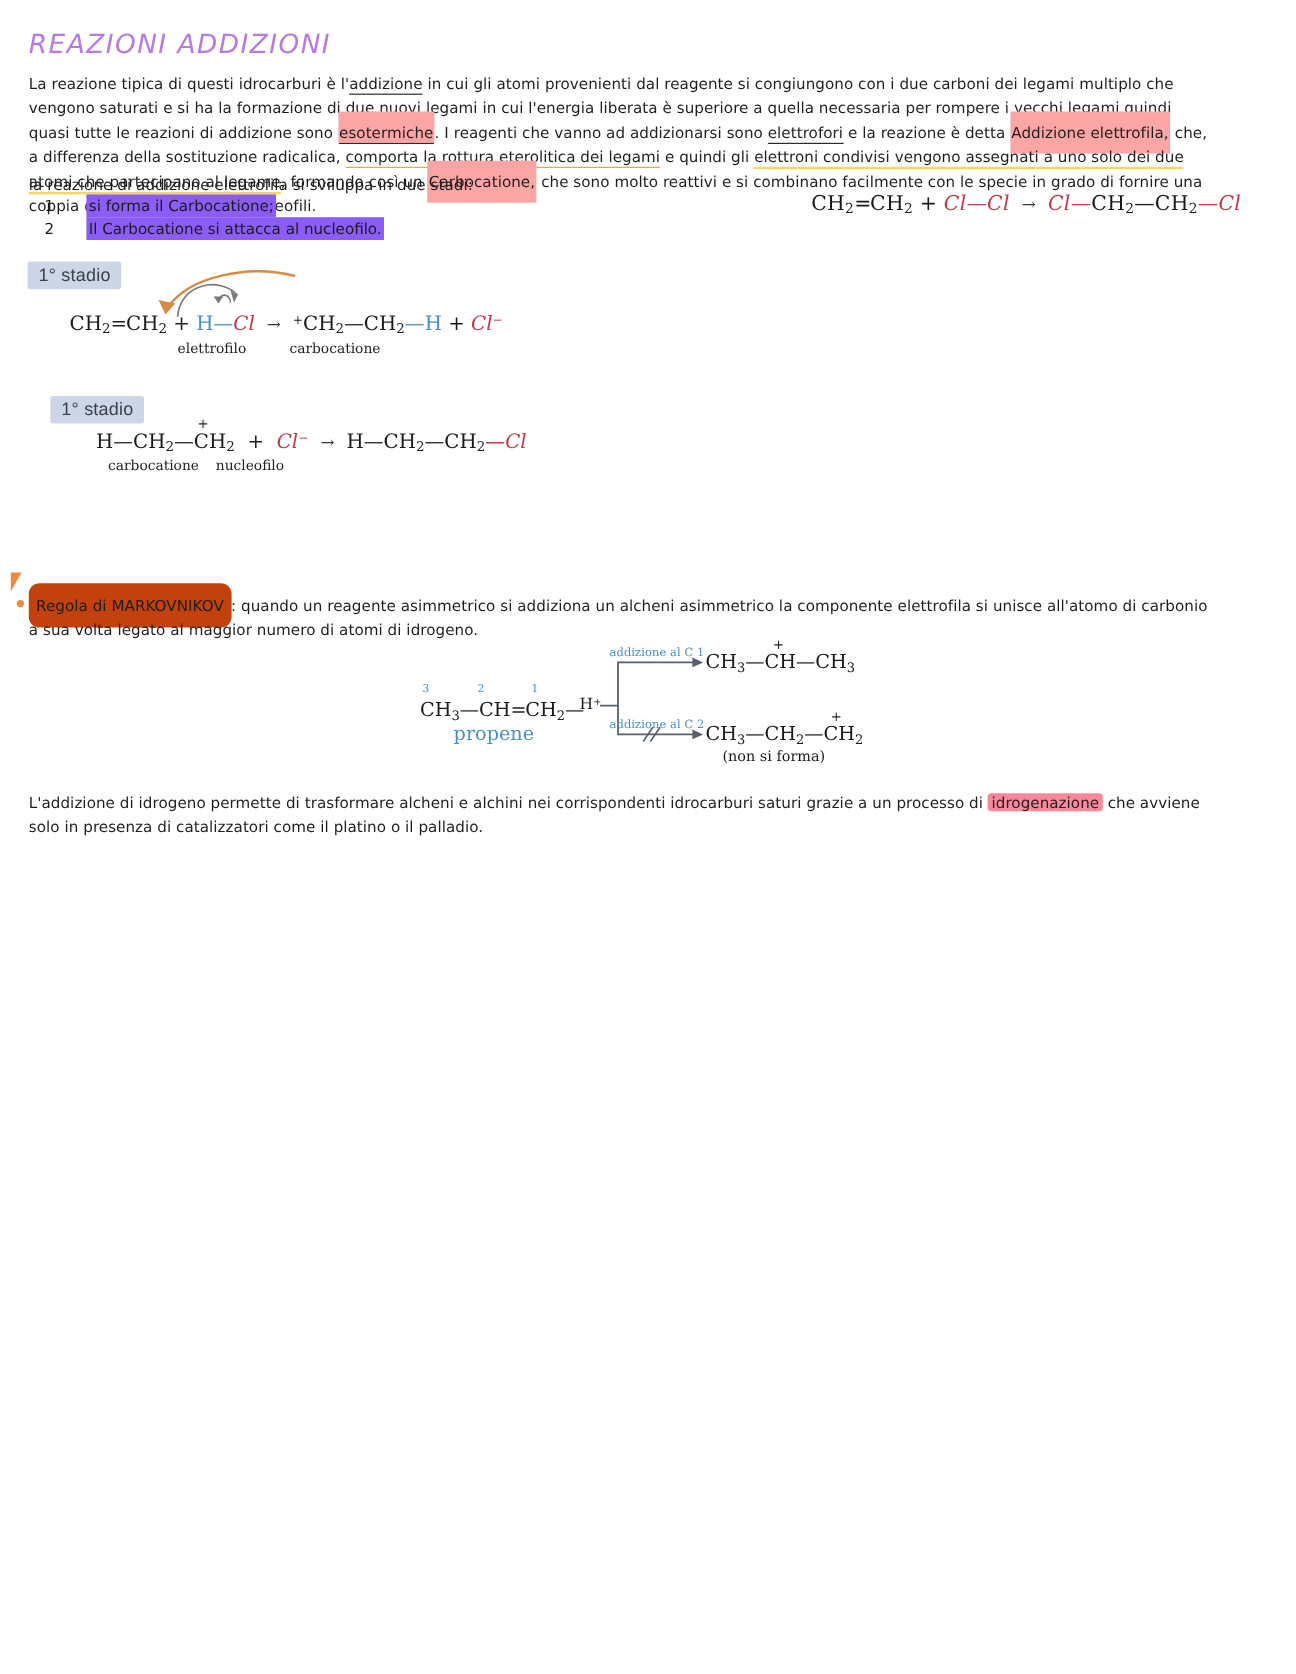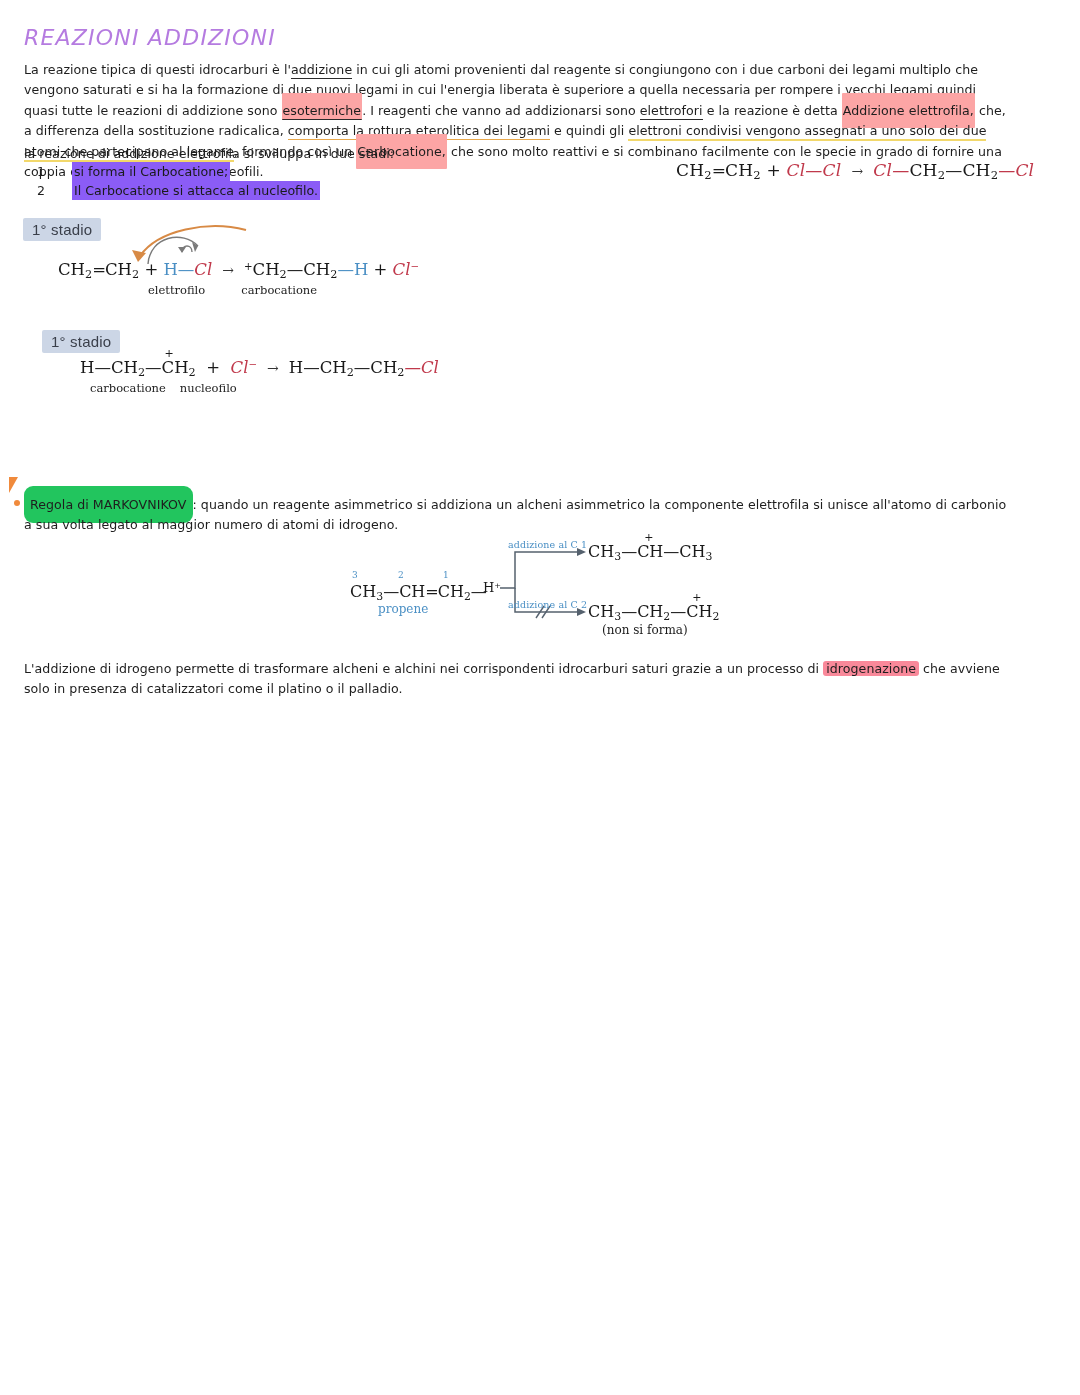--- a/index.html
+++ b/index.html
@@ -49,21 +49,21 @@
     background: #fca5a5;
     border-radius: 1px;
     padding: 10px 1px;
   }
   .hl-pink {
     background: #f9899a;
     border-radius: 3px;
     padding: 0 3px;
   }
   .hl-orange-pill {
-    background: #22c55e;
+    background: #c2410c;
     border-radius: 9px;
     padding: 11px 6px;
   }
   .u-black {
     border-bottom: 1.3px solid #2b2b2b;
     padding-bottom: 1px;
   }
   .u-orange {
     border-bottom: 1.3px solid #e8a84c;
     padding-bottom: 1px;
@@ -235,21 +235,21 @@
   }
   .cnum {
     position: absolute;
     font-size: 9px;
     color: #4a8fc4;
   }
   #propene-name {
     position: absolute;
     left: 38px;
     top: 72px;
-    font-size: 12px;
+    font-size: 16px;
     color: #4a8fc4;
   }
   #hplus-label {
     position: absolute;
     left: 143px;
     top: 50px;
     font-size: 13px;
   }
   .branch-label {
     position: absolute;

